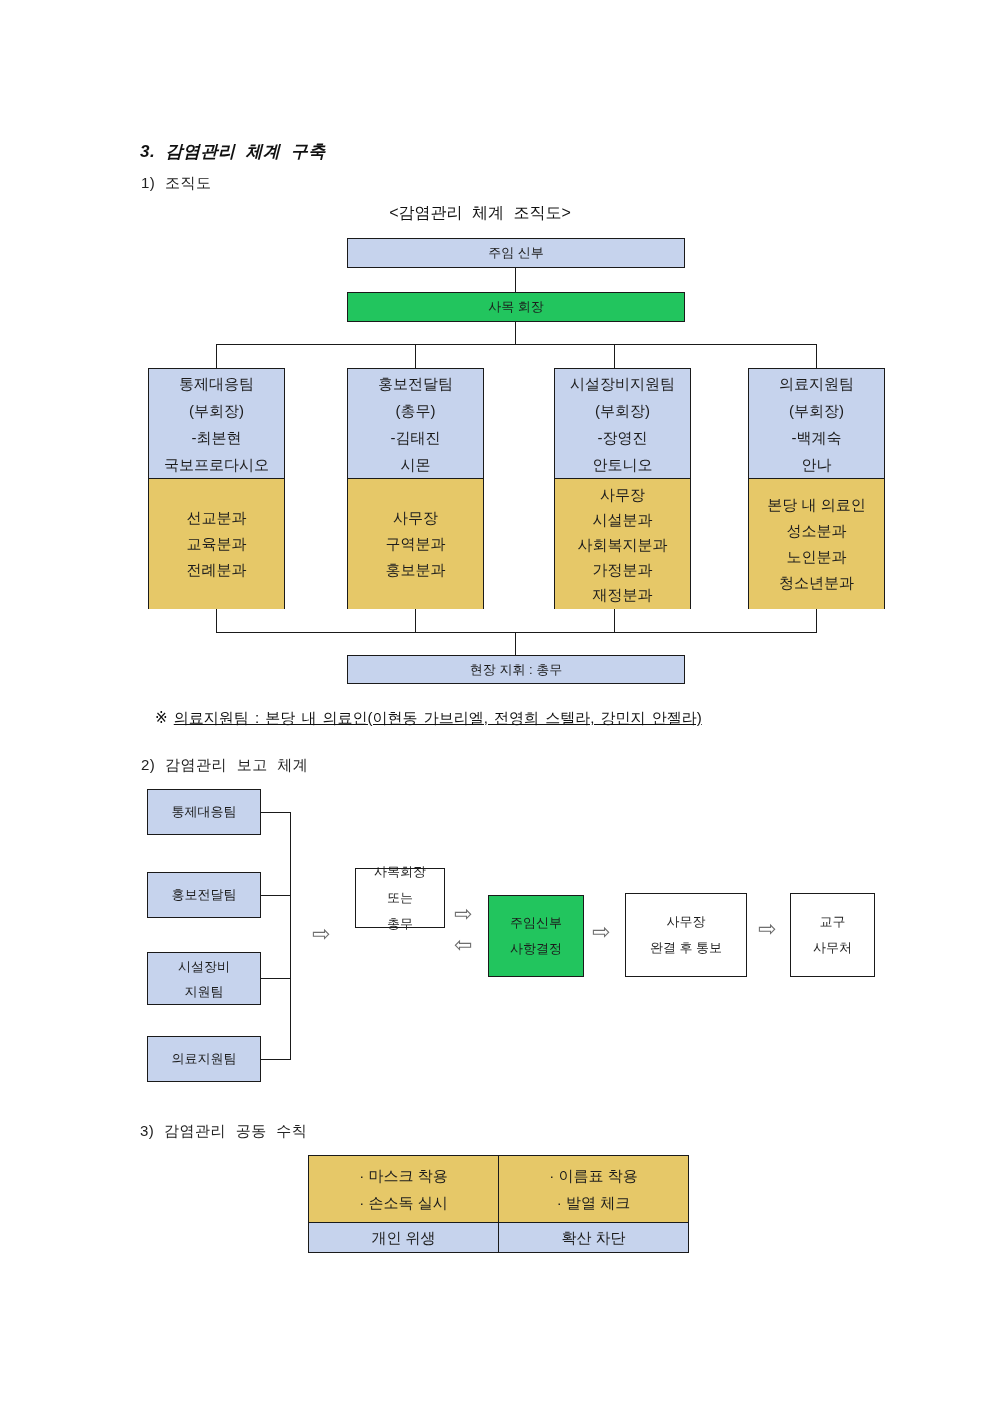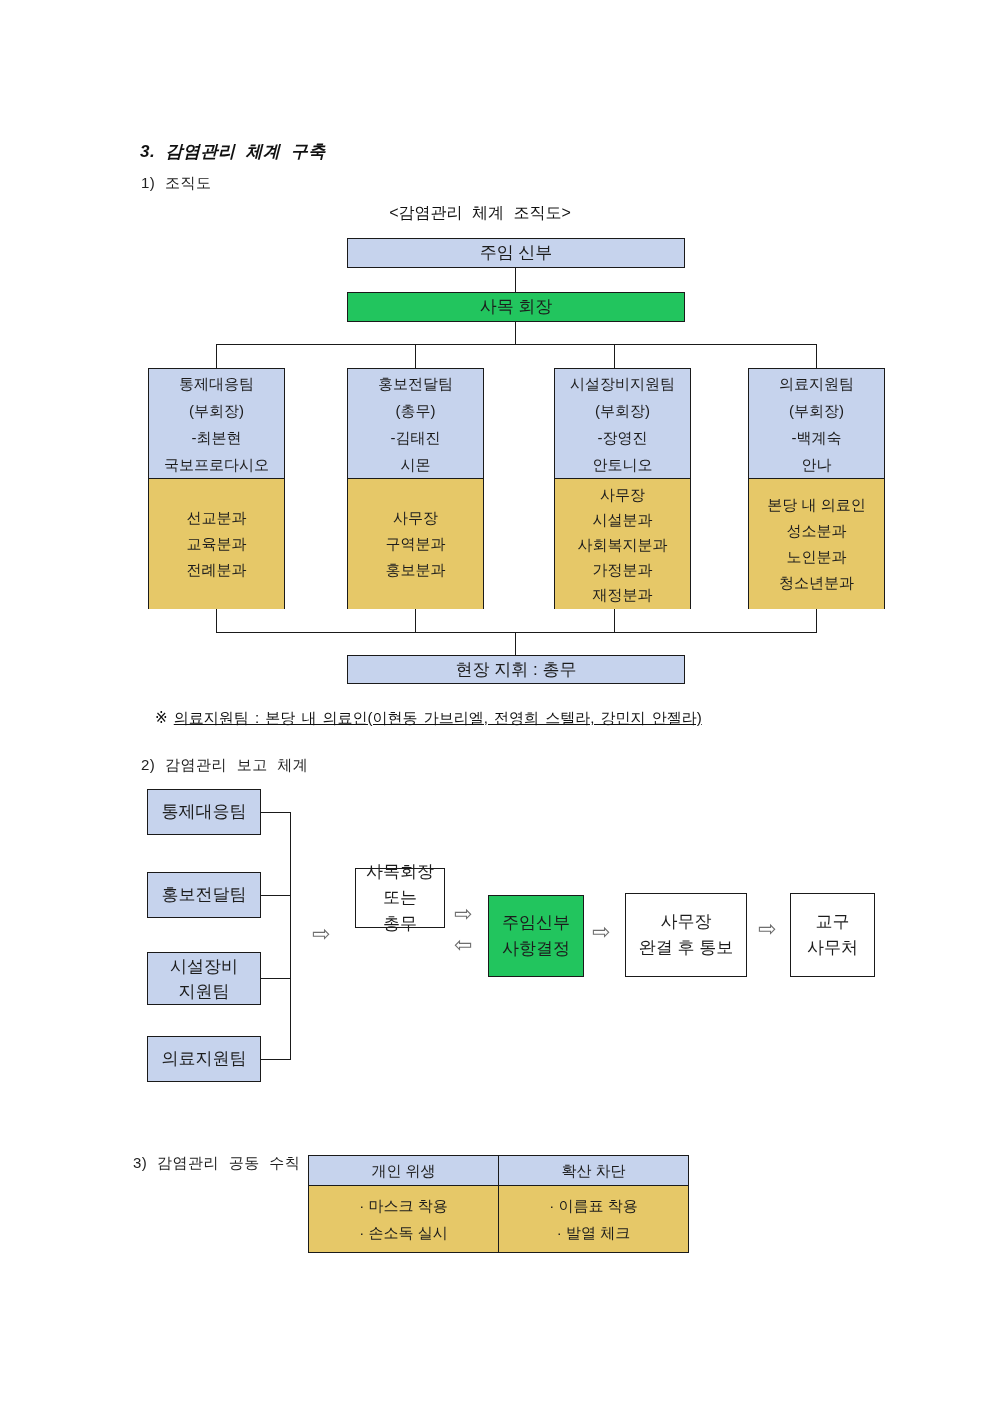--- a/index.html
+++ b/index.html
@@ -37,21 +37,21 @@
     color: #111;
   }
   .box {
     position: absolute;
     box-sizing: border-box;
     border: 1px solid #1a1a1a;
     display: flex;
     align-items: center;
     justify-content: center;
     text-align: center;
-    font-size: 17px;
+    font-size: 13px;
     white-space: pre-line;
     line-height: 26px;
     color: #1c1c1c;
   }
   .blue   { background: #c6d3ed; }
   .yellow { background: #22c55e; }
   .white  { background: #ffffff; }
   .team {
     position: absolute;
     box-sizing: border-box;
@@ -231,30 +231,30 @@
   <span class="arrow" style="left:592px; top:921px;">⇨</span>
 
   <div class="box white" style="left:625px; top:893px; width:122px; height:84px;">사무장
 완결 후 통보</div>
 
   <span class="arrow" style="left:758px; top:918px;">⇨</span>
 
   <div class="box white" style="left:790px; top:893px; width:85px; height:84px;">교구
 사무처</div>
 
-  <div class="abs heading-sub" style="left:133px; top:1122px;margin-top:32px;">3) 감염관리 공동 수칙</div>
+  <div class="abs heading-sub" style="left:140px; top:1122px;">3) 감염관리 공동 수칙</div>
 
   <table class="rules-table">
     <tbody>
         <tr>
-      <td class="rt-head">개인 위생</td>
-      <td class="rt-head">확산 차단</td>
-    </tr>
-    <tr>
       <td class="rt-body">· 마스크 착용
 · 손소독 실시</td>
       <td class="rt-body">· 이름표 착용
 · 발열 체크</td>
     </tr>
+    <tr>
+      <td class="rt-head">개인 위생</td>
+      <td class="rt-head">확산 차단</td>
+    </tr>
   </tbody>
     </table>
 
 </div>
 
 </body></html>

